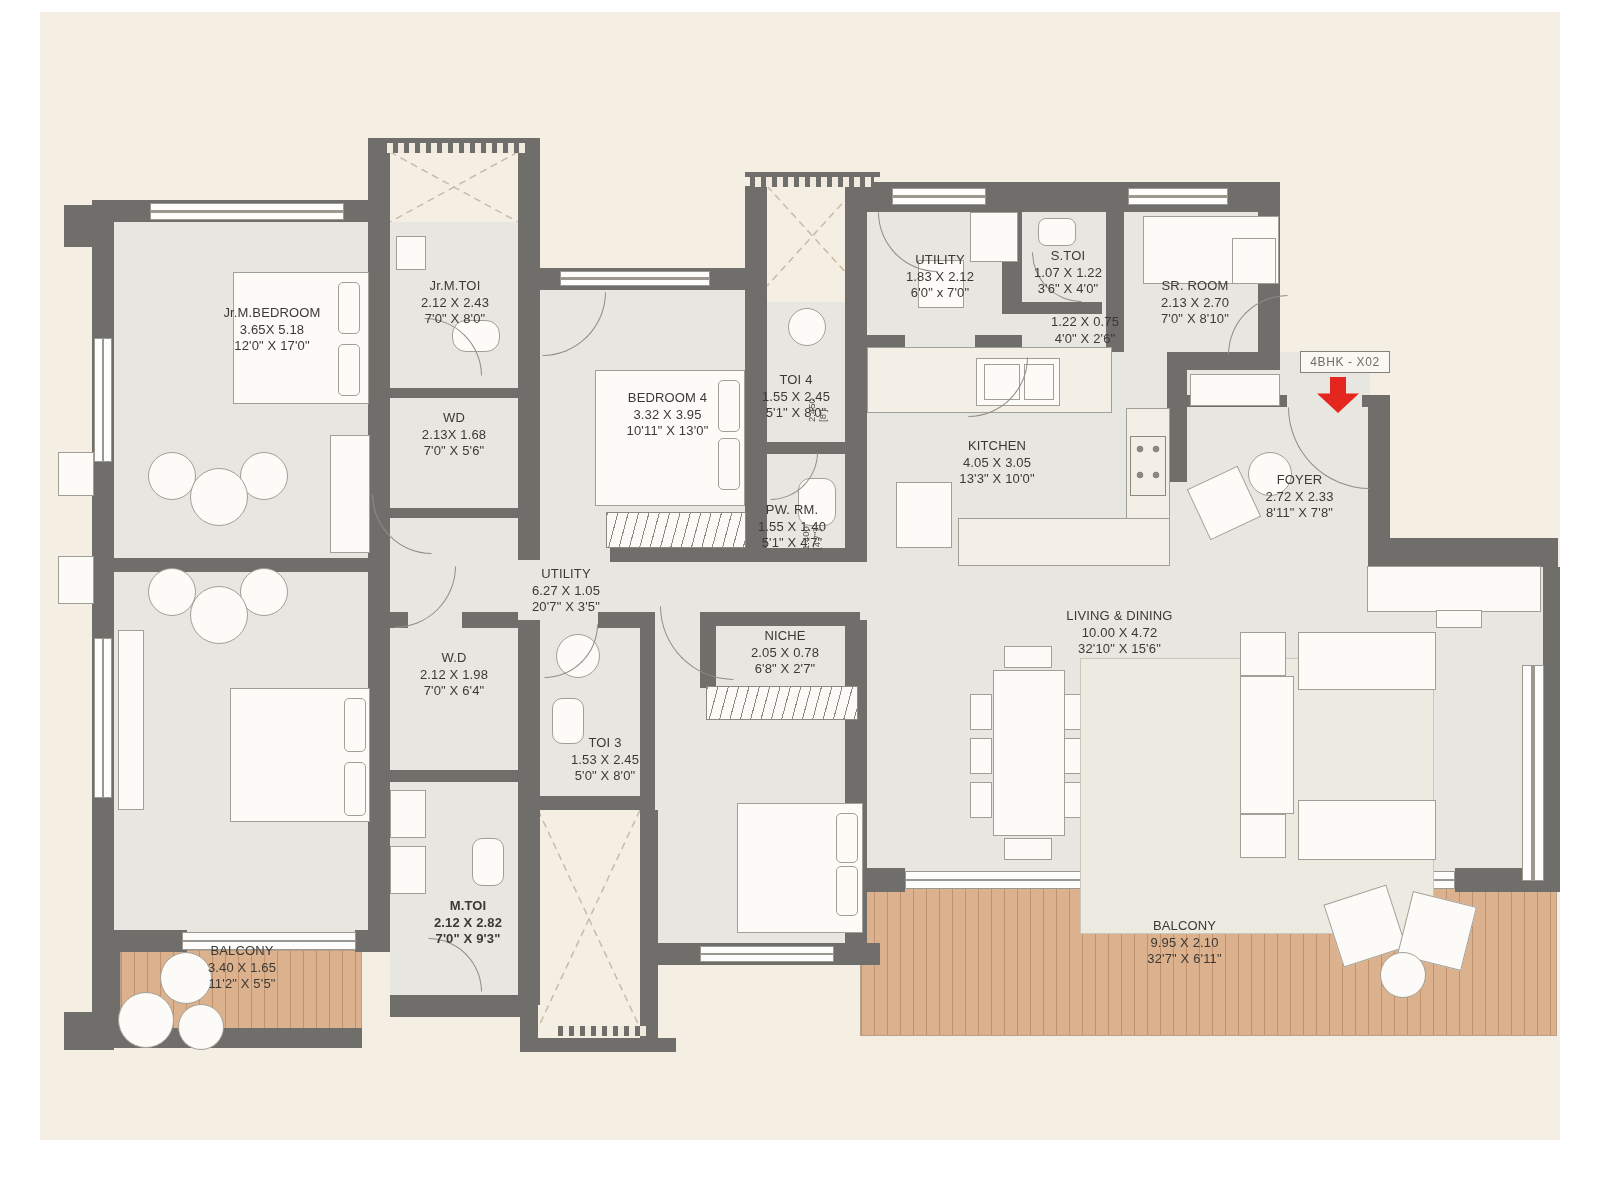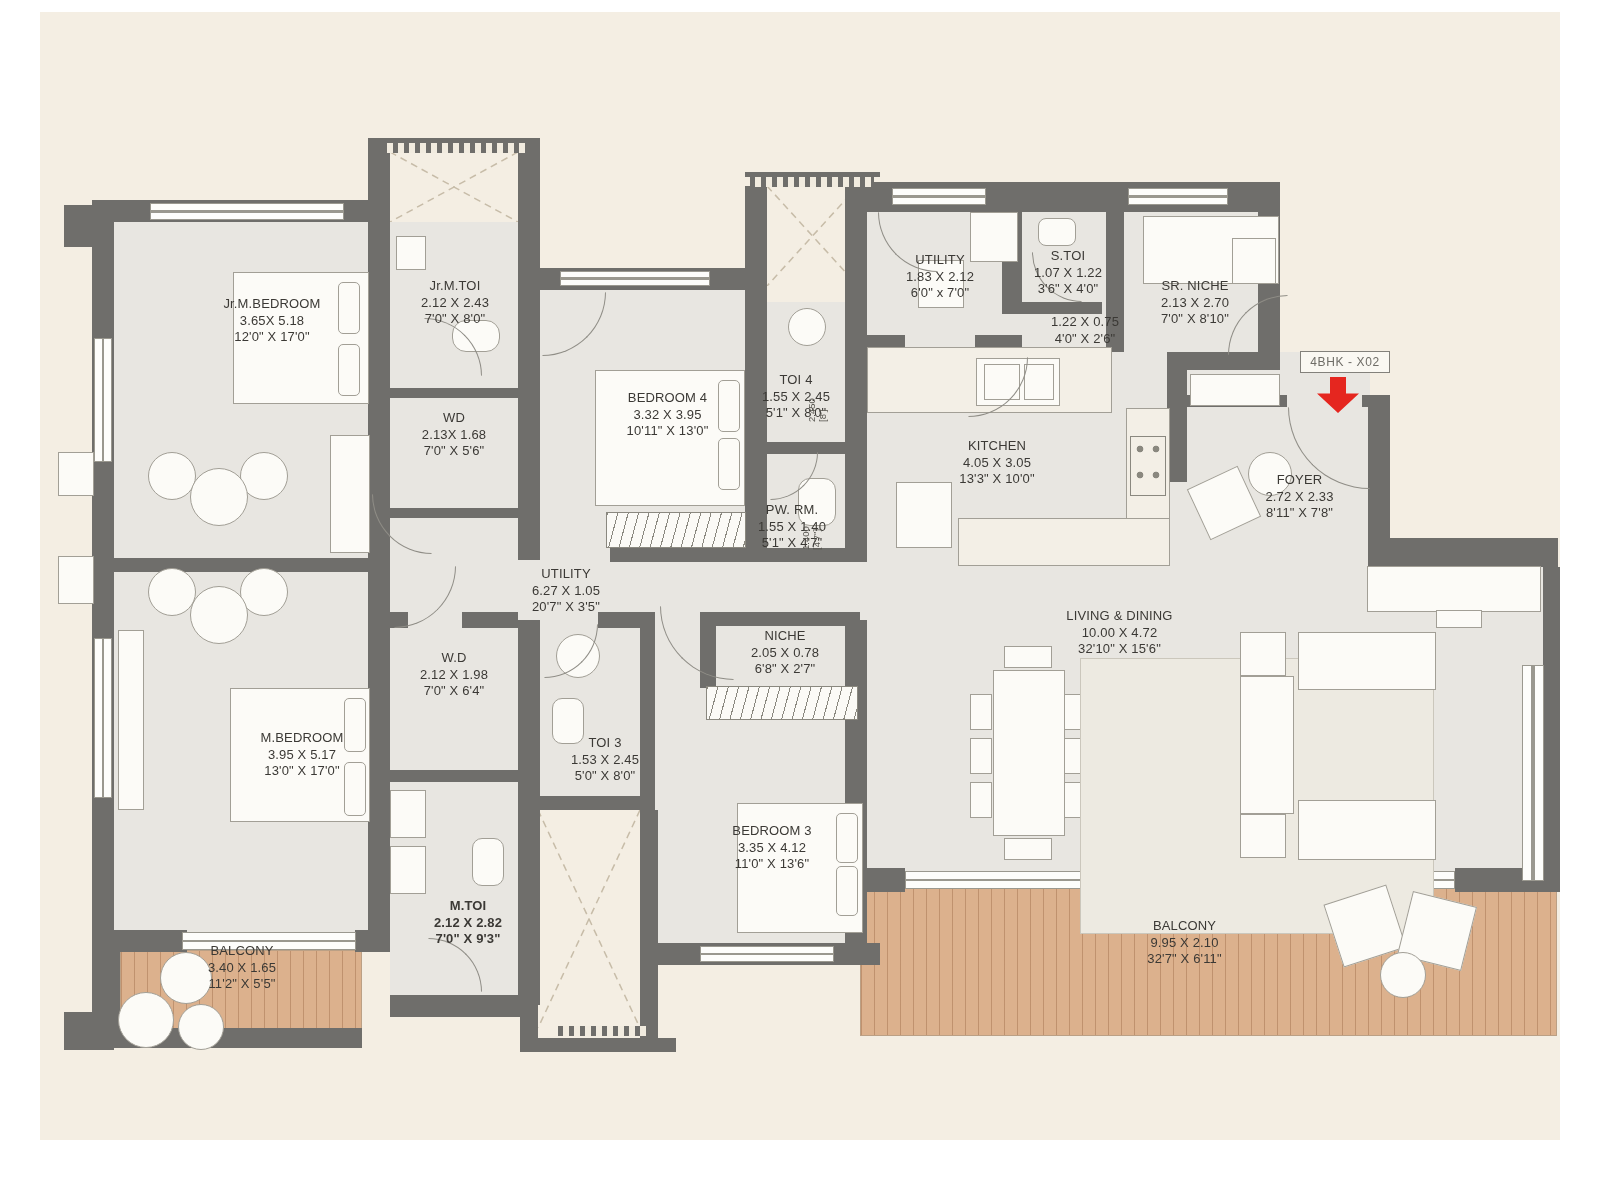--- a/index.html
+++ b/index.html
@@ -244,21 +244,21 @@
   <div class="d d-bl" style="left:1032px;top:252px;width:48px;height:48px;"></div>
   <div class="d d-tl" style="left:1228px;top:295px;width:58px;height:58px;"></div>
   <div class="d d-bl" style="left:1288px;top:407px;width:80px;height:80px;"></div>
   <div class="d d-br" style="left:394px;top:566px;width:60px;height:60px;"></div>
   <div class="d d-br" style="left:544px;top:624px;width:52px;height:52px;"></div>
   <div class="d d-bl" style="left:660px;top:606px;width:72px;height:72px;"></div>
   <div class="d d-tr" style="left:428px;top:938px;width:52px;height:52px;"></div>
   <div class="d d-br" style="left:770px;top:452px;width:46px;height:46px;"></div>
   <div class="d d-bl" style="left:372px;top:494px;width:58px;height:58px;"></div>
 
-  <div class="lbl" style="left:180px;top:296px;width:184px;">
+  <div class="lbl" style="left:180px;top:305px;width:184px;">
     <span>Jr.M.BEDROOM</span>
     <span>3.65X 5.18</span>
     <span>12'0" X 17'0"</span>
   </div>
   <div class="lbl" style="left:394px;top:278px;width:122px;">
     <span>Jr.M.TOI</span>
     <span>2.12 X 2.43</span>
     <span>7'0" X 8'0"</span>
   </div>
   <div class="lbl" style="left:392px;top:410px;width:124px;">
@@ -285,21 +285,21 @@
     <span>UTILITY</span>
     <span>1.83 X 2.12</span>
     <span>6'0" x 7'0"</span>
   </div>
   <div class="lbl" style="left:1012px;top:248px;width:112px;">
     <span>S.TOI</span>
     <span>1.07 X 1.22</span>
     <span>3'6" X 4'0"</span>
   </div>
   <div class="lbl" style="left:1130px;top:278px;width:130px;">
-    <span>SR. NICHE</span>
+    <span>SR. ROOM</span>
     <span>2.13 X 2.70</span>
     <span>7'0" X 8'10"</span>
   </div>
   <div class="lbl" style="left:1018px;top:314px;width:134px;">
     <span>1.22 X 0.75</span>
     <span>4'0" X 2'6"</span>
   </div>
   <div class="lbl" style="left:932px;top:438px;width:130px;">
     <span>KITCHEN</span>
     <span>4.05 X 3.05</span>
@@ -313,45 +313,35 @@
   <div class="lbl" style="left:502px;top:566px;width:128px;">
     <span>UTILITY</span>
     <span>6.27 X 1.05</span>
     <span>20'7" X 3'5"</span>
   </div>
   <div class="lbl" style="left:1037px;top:608px;width:165px;">
     <span>LIVING &amp; DINING</span>
     <span>10.00 X 4.72</span>
     <span>32'10" X 15'6"</span>
   </div>
-  <div class="lbl" style="left:210px;top:730px;width:184px;">
-    <span>M.BEDROOM</span>
-    <span>3.95 X 5.17</span>
-    <span>13'0" X 17'0"</span>
-  </div>
   <div class="lbl" style="left:392px;top:650px;width:124px;">
     <span>W.D</span>
     <span>2.12 X 1.98</span>
     <span>7'0" X 6'4"</span>
   </div>
   <div class="lbl" style="left:546px;top:735px;width:118px;">
     <span>TOI 3</span>
     <span>1.53 X 2.45</span>
     <span>5'0" X 8'0"</span>
   </div>
   <div class="lbl" style="left:723px;top:628px;width:124px;text-align:center;">
     <span>NICHE</span>
     <span>2.05 X 0.78</span>
     <span>6'8" X 2'7"</span>
   </div>
-  <div class="lbl" style="left:688px;top:823px;width:168px;">
-    <span>BEDROOM 3</span>
-    <span>3.35 X 4.12</span>
-    <span>11'0" X 13'6"</span>
-  </div>
   <div class="lbl" style="left:403px;top:898px;width:130px;font-weight:bold;">
     <span>M.TOI</span>
     <span>2.12 X 2.82</span>
     <span>7'0" X 9'3"</span>
   </div>
   <div class="lbl" style="left:172px;top:943px;width:140px;">
     <span>BALCONY</span>
     <span>3.40 X 1.65</span>
     <span>11'2" X 5'5"</span>
   </div>

